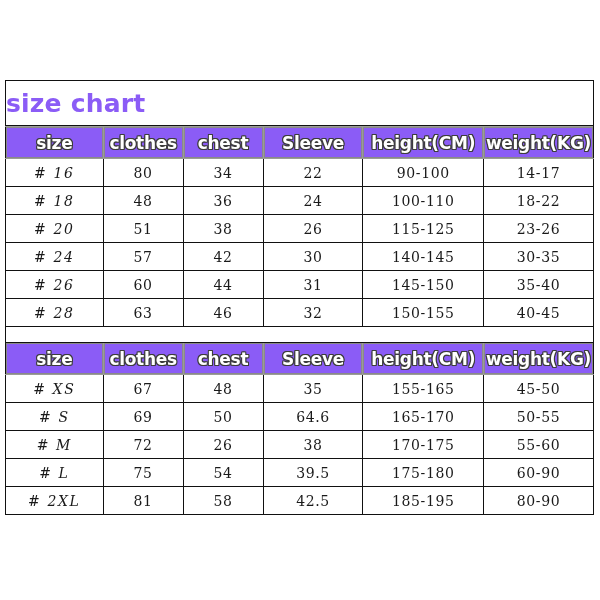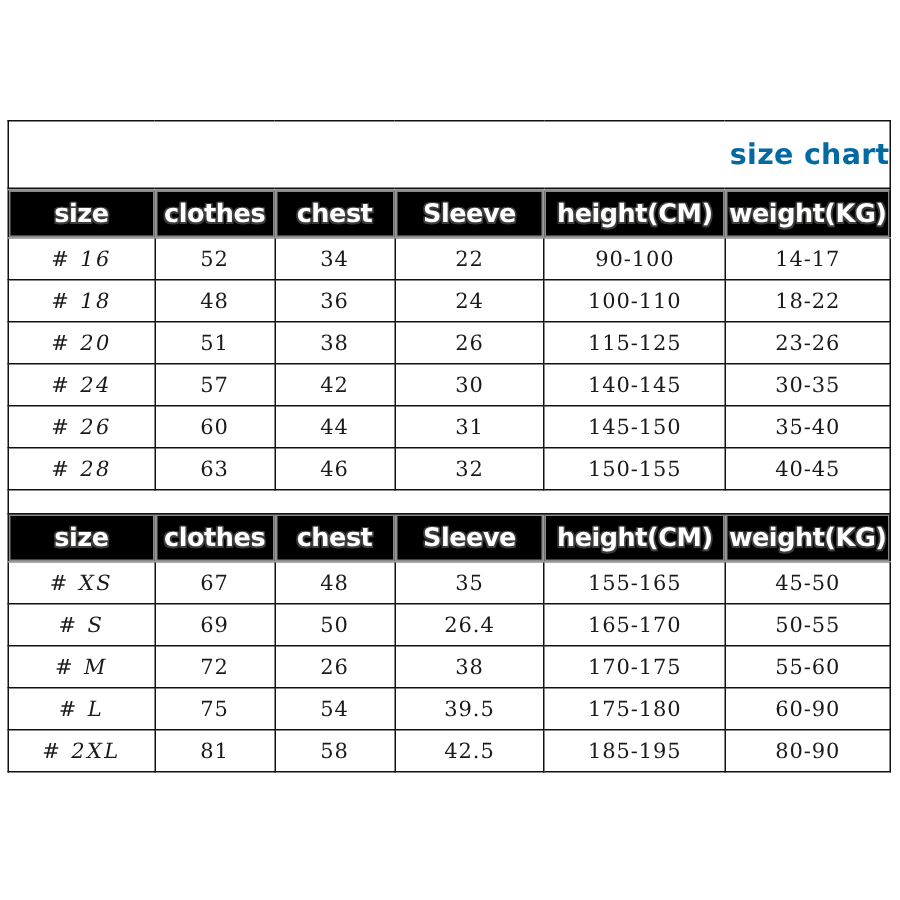--- a/index.html
+++ b/index.html
@@ -30,33 +30,33 @@
 
   table.size-table td {
     border: 1px solid #111111;
     padding: 0;
     margin: 0;
   }
 
   
   .title-cell {
     height: 44px;
-    text-align: right;
+    text-align: left;
     vertical-align: middle;
     background: #ffffff;
-    color: #0369a1;
+    color: #8b5cf6;
     font-family: "DejaVu Sans", sans-serif;
     font-weight: bold;
-    font-size: 19px;
+    font-size: 25px;
     letter-spacing: 0.2px;
   }
 
   
   tr.header-row td {
-    background: #000000;
+    background: #8b5cf6;
     height: 31px;
     text-align: center;
     vertical-align: middle;
     color: #ffffff;
     font-family: "DejaVu Sans", sans-serif;
     font-weight: bold;
     font-size: 17px;
     letter-spacing: -0.3px;
     text-shadow:
        1px  0px 0px #3d3d3c,
@@ -140,21 +140,21 @@
           <tr class="header-row">
             <td class="hdr-first">size</td>
             <td>clothes</td>
             <td>chest</td>
             <td>Sleeve</td>
             <td>height(CM)</td>
             <td class="hdr-last">weight(KG)</td>
           </tr>
           <tr class="data-row">
             <td class="col-size"># 16</td>
-            <td>52</td>
+            <td>80</td>
             <td>34</td>
             <td>22</td>
             <td>90-100</td>
             <td>14-17</td>
           </tr>
           <tr class="data-row">
             <td class="col-size"># 18</td>
             <td>48</td>
             <td>36</td>
             <td>24</td>
@@ -209,21 +209,21 @@
             <td>67</td>
             <td>48</td>
             <td>35</td>
             <td>155-165</td>
             <td>45-50</td>
           </tr>
           <tr class="data-row">
             <td class="col-size"># S</td>
             <td>69</td>
             <td>50</td>
-            <td>26.4</td>
+            <td>64.6</td>
             <td>165-170</td>
             <td>50-55</td>
           </tr>
           <tr class="data-row">
             <td class="col-size"># M</td>
             <td>72</td>
             <td>26</td>
             <td>38</td>
             <td>170-175</td>
             <td>55-60</td>

